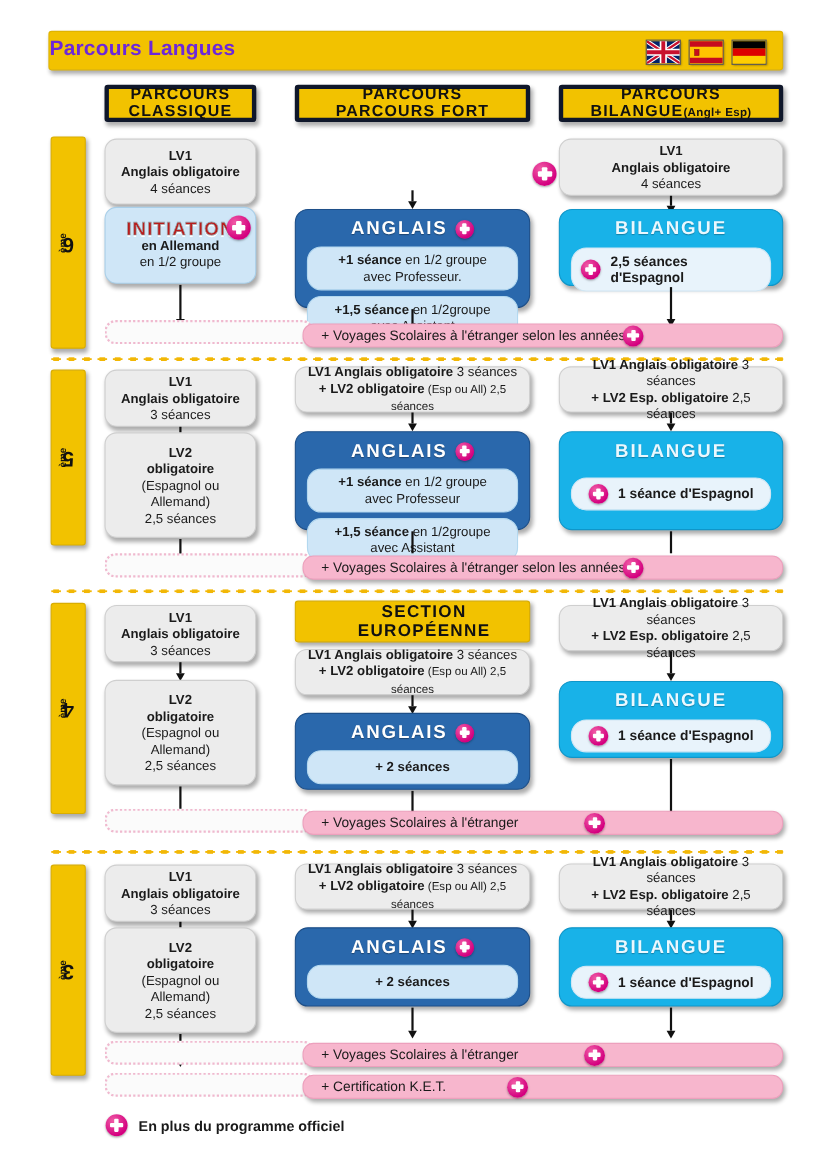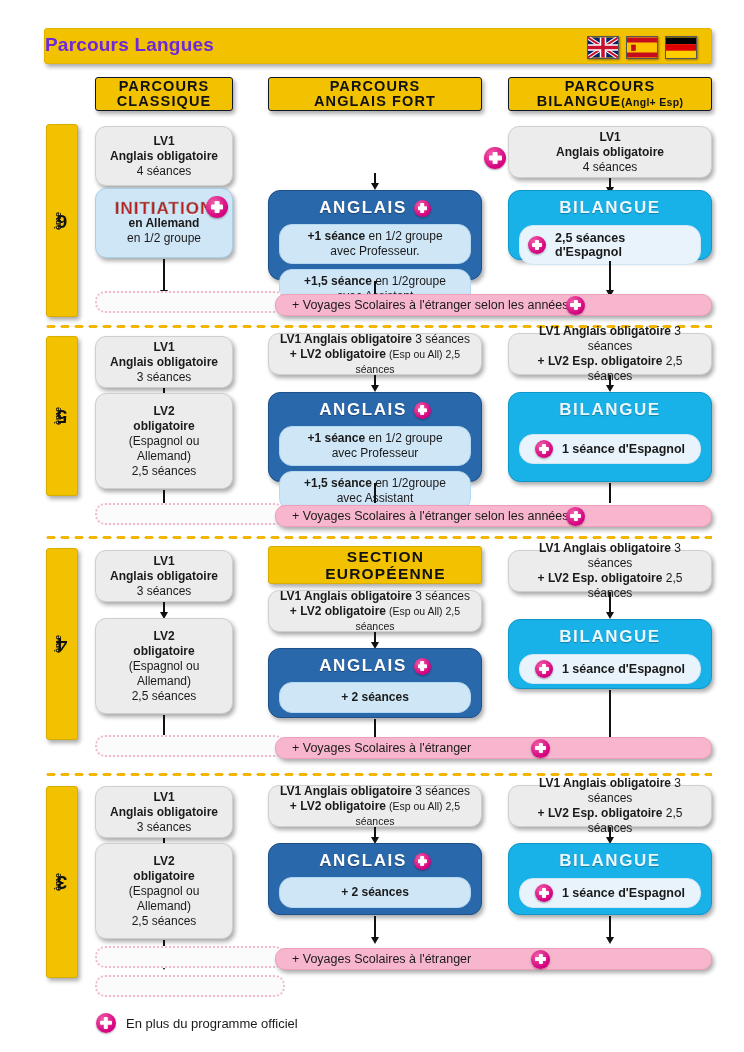--- a/index.html
+++ b/index.html
@@ -14,21 +14,21 @@
 
   
   .titlebar{left:44px;top:28px;width:668px;height:36px;background:#f2c200;
             border-radius:3px;border:1px solid #e0b400;}
   .titlebar .t{position:absolute;left:0;right:0;top:5px;text-align:left;
             font-size:19px;font-weight:bold;color:#6d28d9;letter-spacing:.2px;}
   .flags{position:absolute;right:14px;top:7px;display:flex;gap:7px;}
   .flag{width:30px;height:21px;border:1px solid #555;box-shadow:1px 1px 2px rgba(0,0,0,.4);}
 
   
-  .colhead{height:34px;background:#f2c200;border:1px solid #0f172a;border-radius:3px;
+  .colhead{height:34px;background:#f2c200;border:4px solid #0f172a;border-radius:3px;
            display:flex;align-items:center;justify-content:center;text-align:center;
            font-weight:bold;font-size:14.5px;line-height:15px;letter-spacing:1.1px;color:#111;}
   .colhead .sm{font-size:10.5px;letter-spacing:.3px;}
 
   
   .yeartab{left:46px;width:32px;background:#f2c200;border:1px solid #d9ad00;border-radius:3px;}
   .yeartab span{position:absolute;left:50%;top:50%;
       transform:translate(-50%,-50%) rotate(-90deg);white-space:nowrap;
       font-weight:bold;font-size:19px;color:#111;}
   .yeartab sup{font-size:9px;font-weight:bold;vertical-align:super;}
@@ -134,21 +134,21 @@
     </div>
   </div>
 
   
   <div class="abs colhead shadow" style="left:95px;top:77px;width:138px;">
     <div><span>PARCOURS</span><br>
          <span>CLASSIQUE</span></div>
   </div>
   <div class="abs colhead shadow" style="left:268px;top:77px;width:214px;">
     <div><span>PARCOURS</span><br>
-         <span>ANGLAIS FORT</span></div>
+         <span>PARCOURS FORT</span></div>
   </div>
   <div class="abs colhead shadow" style="left:508px;top:77px;width:204px;">
     <div><span>PARCOURS</span><br>
          <span>BILANGUE</span><span class="sm">(Angl+ Esp)</span></div>
   </div>
 
   
   
   
   <div class="abs yeartab shadow" style="top:124px;height:193px;">
@@ -450,20 +450,24 @@
     <div class="vline" style="height:21px;"></div>
       <div class="arrowhead"></div>
   </div>
 
   <div class="abs pinkghost" style="left:95px;top:946px;width:190px;height:22px;"></div>
   <div class="abs pinkbar shadow" style="left:275px;top:948px;width:437px;height:22px;">
     <span style="position:absolute;left:16px;">+ Voyages Scolaires à l'étranger</span>
     <span class="plus" style="position:absolute;left:255px;width:19px;height:19px;"></span>
   </div>
   <div class="abs pinkghost" style="left:95px;top:975px;width:190px;height:22px;"></div>
-
-  
-  <div class="abs legend" style="top:1012px;">
+  <div class="abs pinkbar shadow" style="left:275px;top:977px;width:437px;height:22px;">
+    <span style="position:absolute;left:16px;">+ Certification K.E.T.</span>
+    <span class="plus" style="position:absolute;left:185px;width:19px;height:19px;"></span>
+  </div>
+
+  
+  <div class="abs legend" style="top:1012px;font-weight:bold;">
     <span class="plus" style="width:20px;height:20px;"></span>
     <span>En plus du programme officiel</span>
   </div>
 
 </div>
 
 </body></html>

